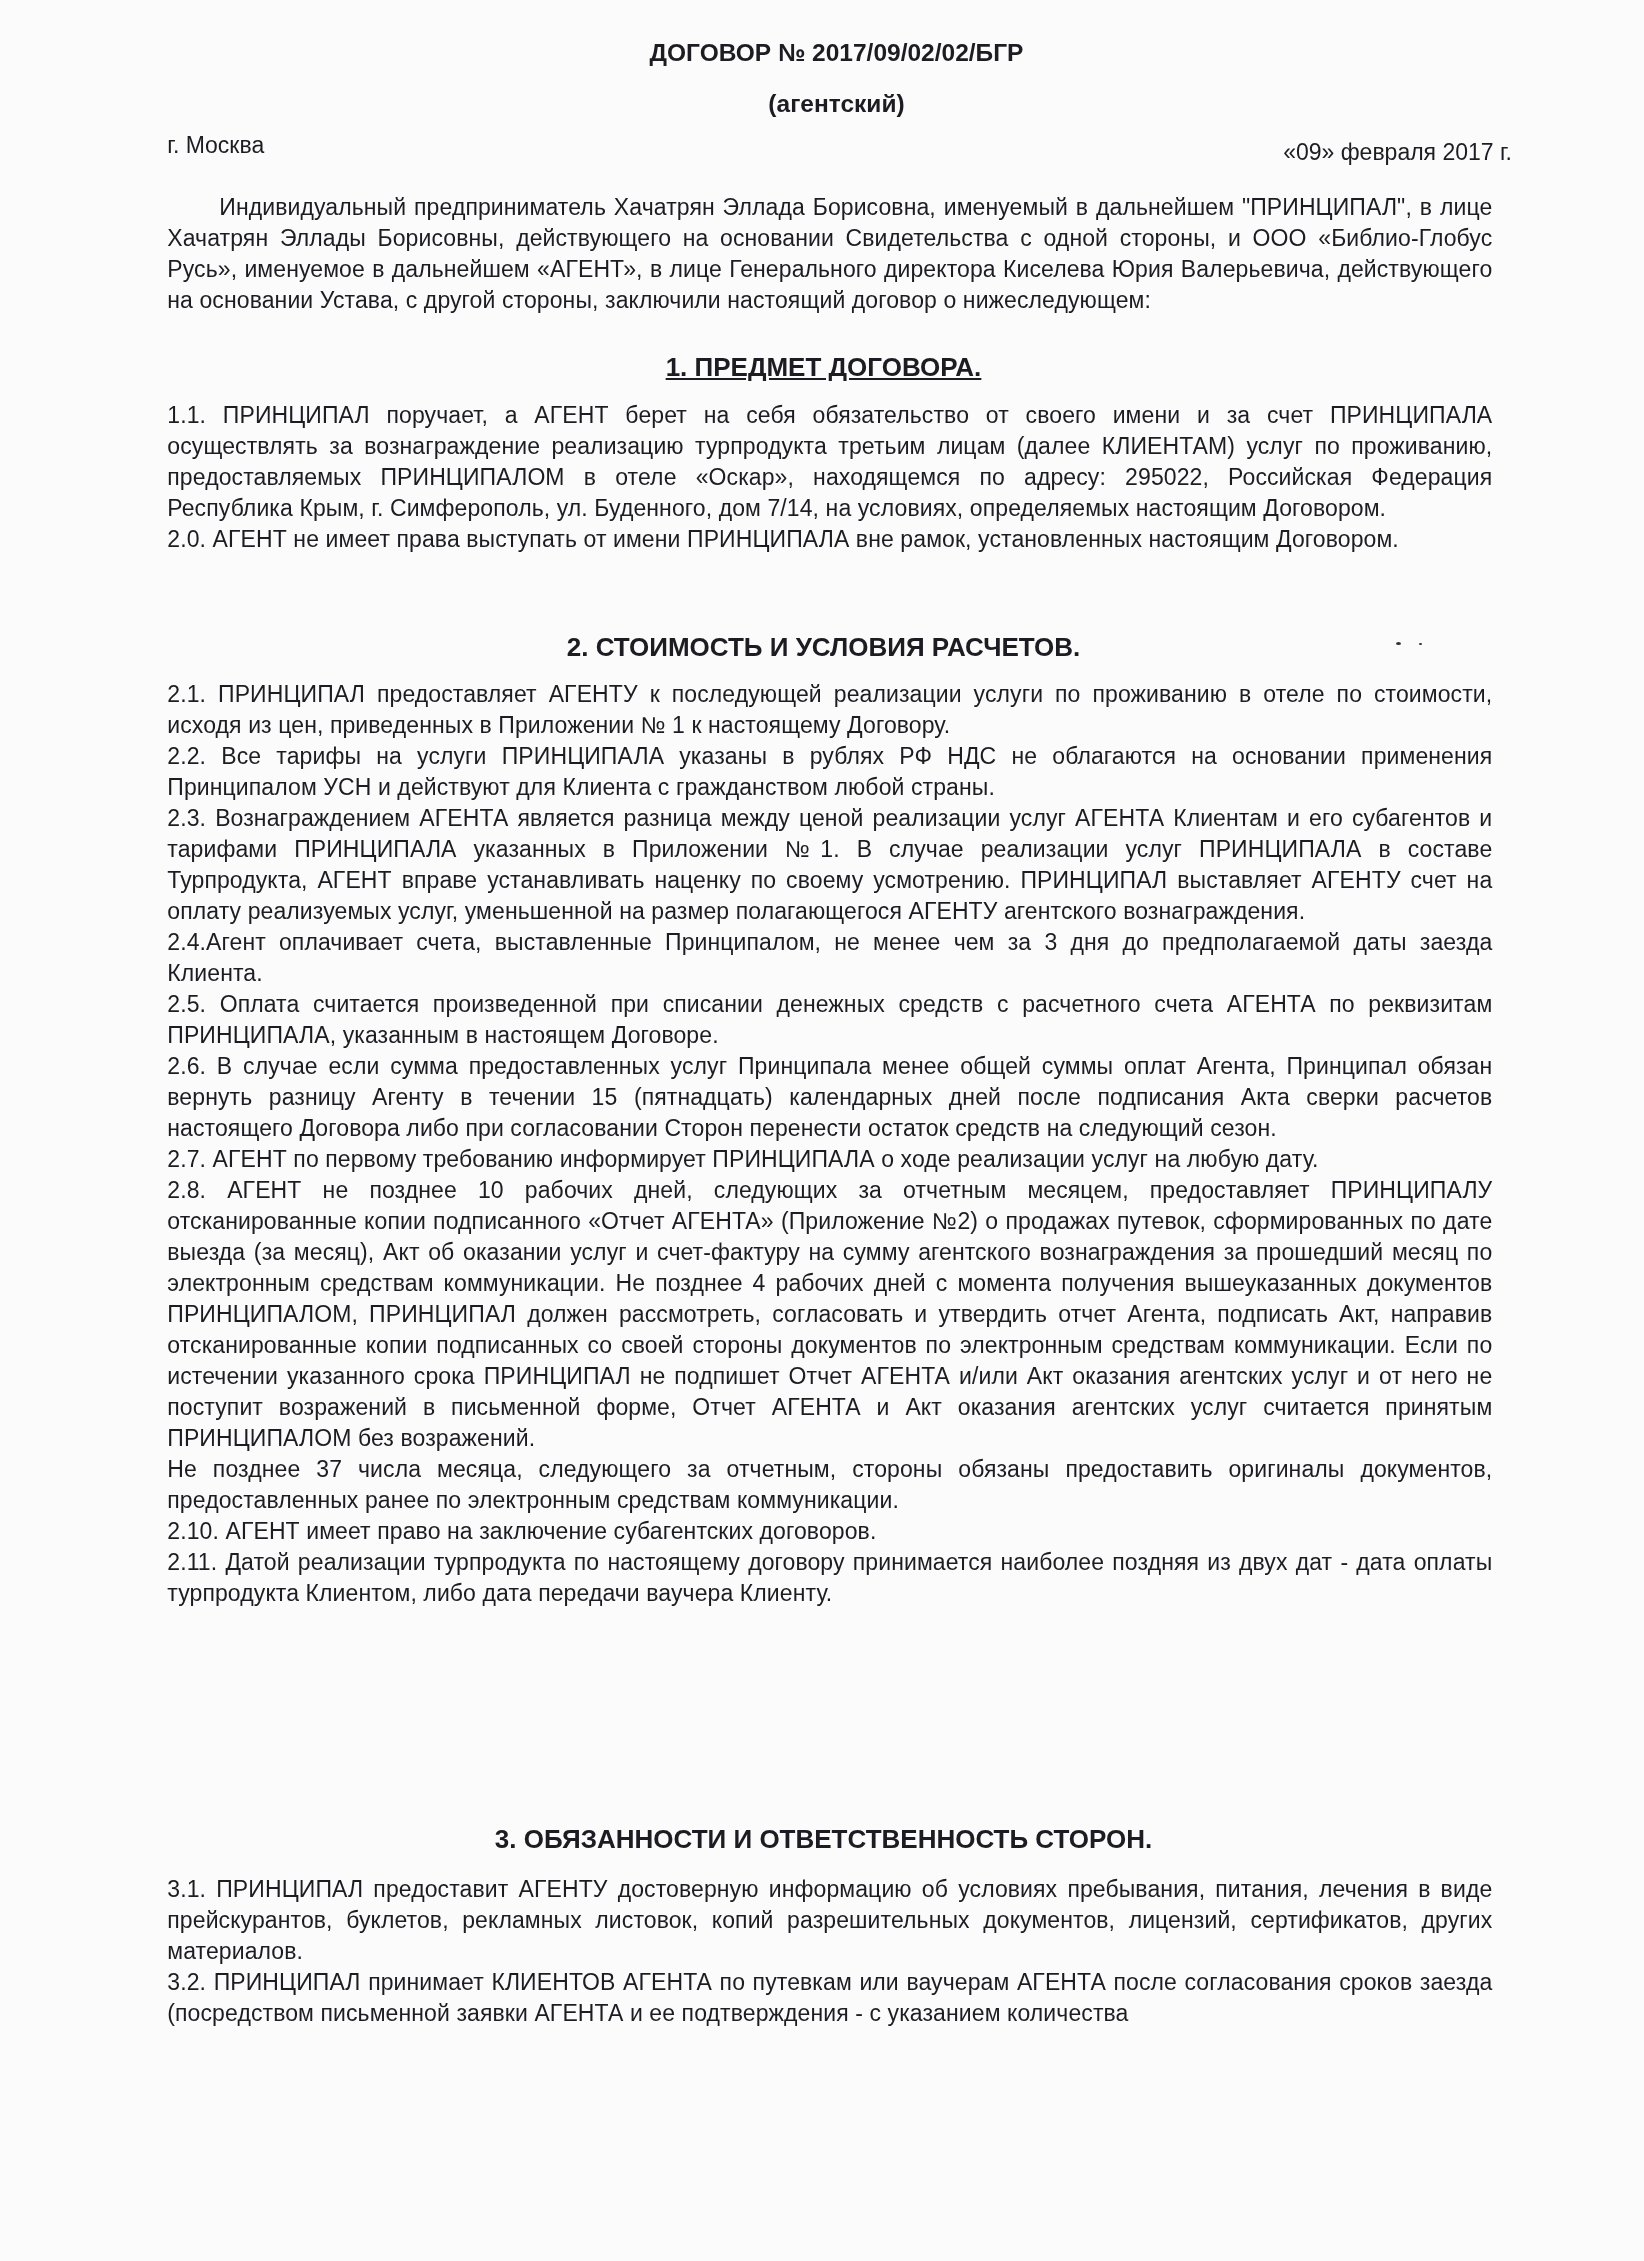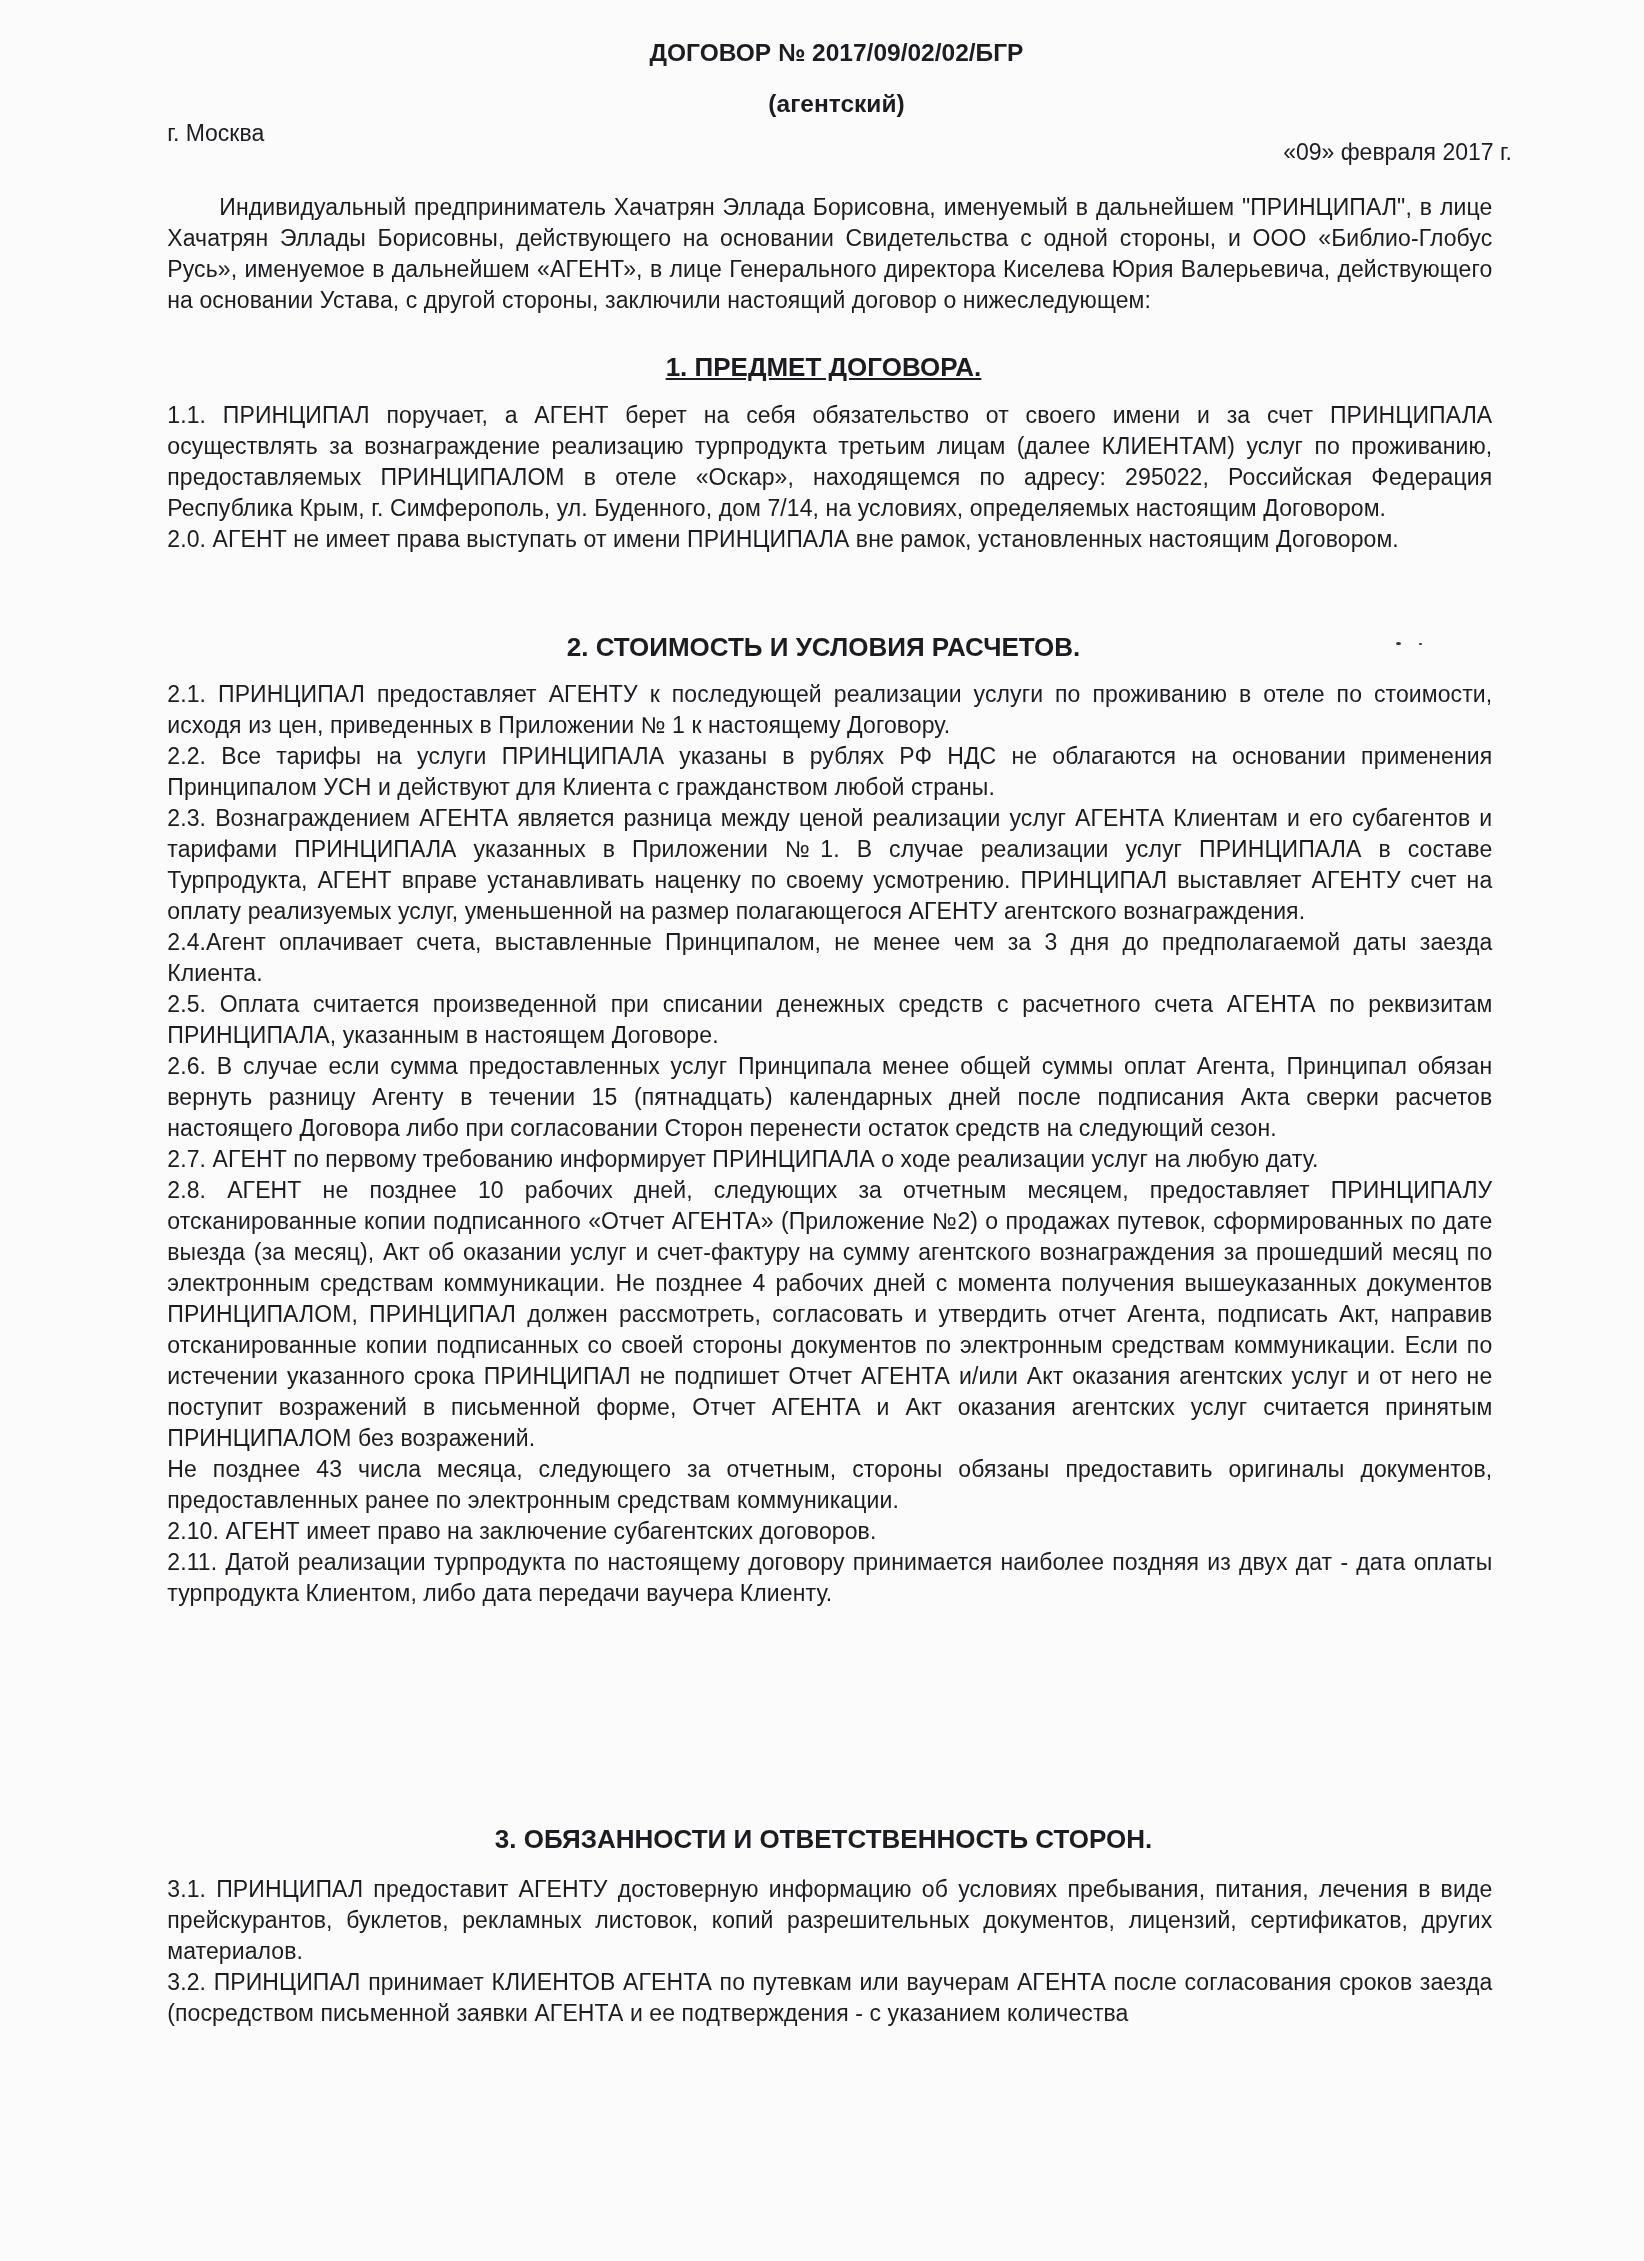--- a/index.html
+++ b/index.html
@@ -20,21 +20,21 @@
     position: absolute; left: 0; width: 1351px; top: 39px;
     text-align: center; font-weight: bold; font-size: 24.5px;
     padding-left: 13px;
   }
   .subtitle {
     position: absolute; left: 0; width: 1351px; top: 90px;
     text-align: center; font-weight: bold; font-size: 24.5px;
     padding-left: 13px;
   }
   .city {
-    position: absolute; left: 19.3px; top: 120px; font-size: 23px;
+    position: absolute; left: 19.3px; top: 132px; font-size: 23px;
   }
   .date {
     position: absolute; right: -13px; top: 139px; font-size: 23px;
   }
   .body-text {
     position: absolute; left: 19.3px; width: 1325px;
     font-size: 23px; line-height: 31px;
     text-align: justify;
     letter-spacing: 0.1px;
   }
@@ -72,21 +72,21 @@
   <div class="section-heading s2">2. СТОИМОСТЬ  И  УСЛОВИЯ РАСЧЕТОВ.</div>
   <div class="body-text s2body">
     <p class="clause">2.1. ПРИНЦИПАЛ предоставляет АГЕНТУ к последующей реализации услуги по проживанию в отеле по стоимости, исходя из цен, приведенных в Приложении № 1 к настоящему Договору.</p>
     <p class="clause">2.2. Все тарифы на услуги ПРИНЦИПАЛА указаны в рублях РФ НДС не облагаются на основании применения Принципалом УСН и действуют для Клиента с гражданством любой страны.</p>
     <p class="clause">2.3. Вознаграждением АГЕНТА является разница между ценой реализации услуг АГЕНТА Клиентам и его субагентов и тарифами ПРИНЦИПАЛА указанных в Приложении №1. В случае реализации услуг ПРИНЦИПАЛА в составе Турпродукта, АГЕНТ вправе устанавливать наценку по своему усмотрению. ПРИНЦИПАЛ выставляет АГЕНТУ счет на оплату реализуемых услуг, уменьшенной на размер полагающегося АГЕНТУ агентского вознаграждения.</p>
     <p class="clause">2.4.Агент оплачивает счета, выставленные Принципалом, не менее чем за 3 дня до предполагаемой даты заезда Клиента.</p>
     <p class="clause">2.5. Оплата считается произведенной при списании денежных средств с расчетного счета АГЕНТА по реквизитам    ПРИНЦИПАЛА, указанным в настоящем Договоре.</p>
     <p class="clause">2.6. В случае если сумма предоставленных услуг Принципала менее общей суммы оплат Агента, Принципал обязан вернуть разницу Агенту в течении 15 (пятнадцать) календарных дней после подписания Акта сверки расчетов настоящего Договора либо при согласовании Сторон перенести остаток средств на следующий сезон.</p>
     <p class="clause">2.7. АГЕНТ по первому требованию информирует ПРИНЦИПАЛА о ходе реализации услуг на любую дату.</p>
     <p class="clause">2.8. АГЕНТ не позднее 10 рабочих дней, следующих за отчетным месяцем, предоставляет ПРИНЦИПАЛУ отсканированные копии подписанного «Отчет АГЕНТА» (Приложение №2) о продажах путевок, сформированных по дате выезда (за месяц), Акт об оказании услуг и счет-фактуру на сумму агентского вознаграждения за прошедший месяц по электронным средствам коммуникации. Не позднее 4 рабочих дней с момента получения вышеуказанных документов ПРИНЦИПАЛОМ, ПРИНЦИПАЛ должен рассмотреть, согласовать и утвердить отчет Агента, подписать Акт, направив отсканированные копии подписанных со своей стороны документов по электронным средствам коммуникации. Если по истечении указанного срока ПРИНЦИПАЛ не подпишет Отчет АГЕНТА и/или Акт оказания агентских услуг и от него не поступит возражений в письменной форме, Отчет АГЕНТА и Акт оказания агентских услуг считается принятым ПРИНЦИПАЛОМ без возражений.</p>
-    <p class="clause">Не позднее 43 числа месяца, следующего за отчетным, стороны обязаны предоставить оригиналы документов, предоставленных ранее по электронным средствам коммуникации.</p>
+    <p class="clause">Не позднее 37 числа месяца, следующего за отчетным, стороны обязаны предоставить оригиналы документов, предоставленных ранее по электронным средствам коммуникации.</p>
     <p class="clause">2.10. АГЕНТ имеет право на заключение субагентских договоров.</p>
     <p class="clause">2.11. Датой реализации турпродукта по настоящему договору принимается наиболее поздняя из двух дат - дата оплаты турпродукта Клиентом, либо дата передачи ваучера Клиенту.</p>
   </div>
 
   <div class="section-heading s3">3. ОБЯЗАННОСТИ И ОТВЕТСТВЕННОСТЬ СТОРОН.</div>
   <div class="body-text s3body">
     <p class="clause">3.1. ПРИНЦИПАЛ предоставит АГЕНТУ достоверную информацию об условиях пребывания, питания, лечения в виде прейскурантов, буклетов, рекламных листовок, копий разрешительных документов, лицензий, сертификатов, других материалов.</p>
     <p class="clause">3.2. ПРИНЦИПАЛ принимает КЛИЕНТОВ АГЕНТА по путевкам или ваучерам АГЕНТА после согласования сроков заезда (посредством письменной заявки АГЕНТА и ее подтверждения - с указанием количества</p>
   </div>
 </div>

